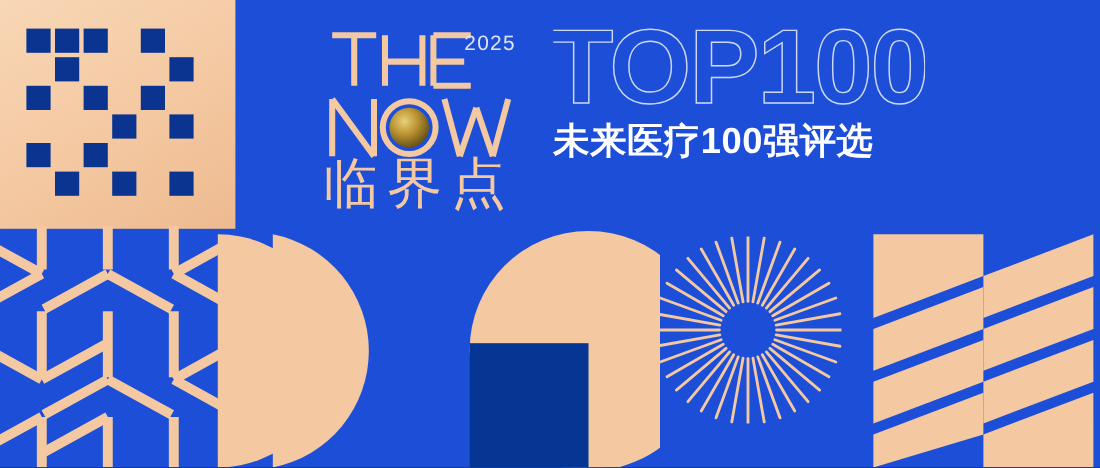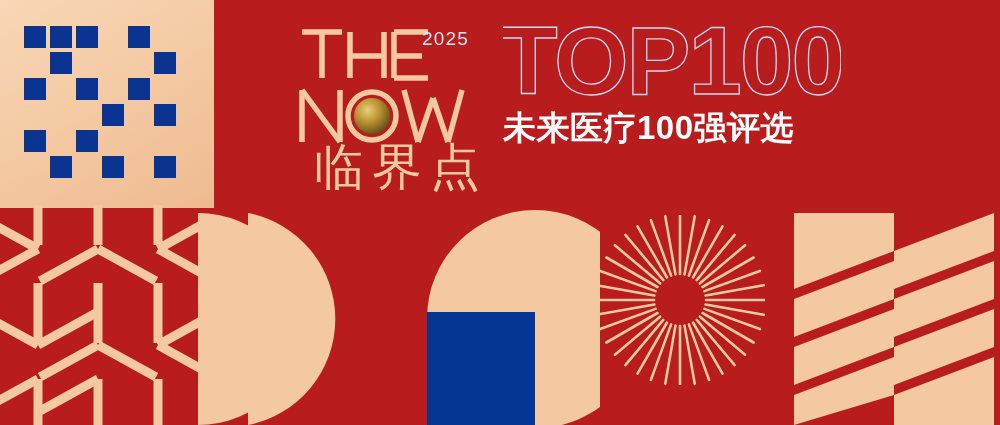--- a/index.html
+++ b/index.html
@@ -2,21 +2,21 @@
 <html><head>
 <meta charset="utf-8">
 <style>
   html,body{margin:0;padding:0;background:#0b2f86;}
   body{font-family:"Liberation Sans",sans-serif;}
 
   #banner{
     position:relative;
     width:1000px;height:425px;
     overflow:hidden;
-    background:#b91c1c;
+    background:#1d4ed8;
   }
 
   
   #checker-block{
     position:absolute;left:0;top:0;width:214px;height:208px;
     background:linear-gradient(150deg,#f8d7b6 0%,#f4c8a1 55%,#eeba90 100%);
   }
   .checker-cell{position:absolute;background:#0a3490;}
 
   
@@ -248,21 +248,21 @@
         </radialGradient>
       </defs>
       <circle cx="76" cy="96" r="18" fill="url(#orbGrad)"></circle>
 
       <text id="logo-year" x="126" y="25" fill="#dfe5f5" font-family="Liberation Sans, sans-serif" font-size="19" letter-spacing="1.2">2025</text>
     </svg>
 
     <div id="logo-cn" style="position:absolute;left:-2px;top:120px;width:194px;color:#f4c8a1;
                 font-family:'DejaVu Sans','Liberation Sans',sans-serif;
                 font-size:50px;font-weight:400;letter-spacing:8px;line-height:54px;
-                text-align:right;white-space:nowrap;">临界点</div>
+                text-align:left;white-space:nowrap;">临界点</div>
   </div>
 
   <div id="headline">
 
     <svg id="top100-outline" viewBox="0 0 338 80">
       <text x="-4" y="72" fill="none" stroke="#ccd8f2" stroke-width="1.3" font-family="Liberation Sans, sans-serif" font-size="96" font-weight="bold" letter-spacing="-2">TOP100</text>
     </svg>
 
     <div id="headline-text">
       <div id="cn-line">未来医疗100强评选</div>

